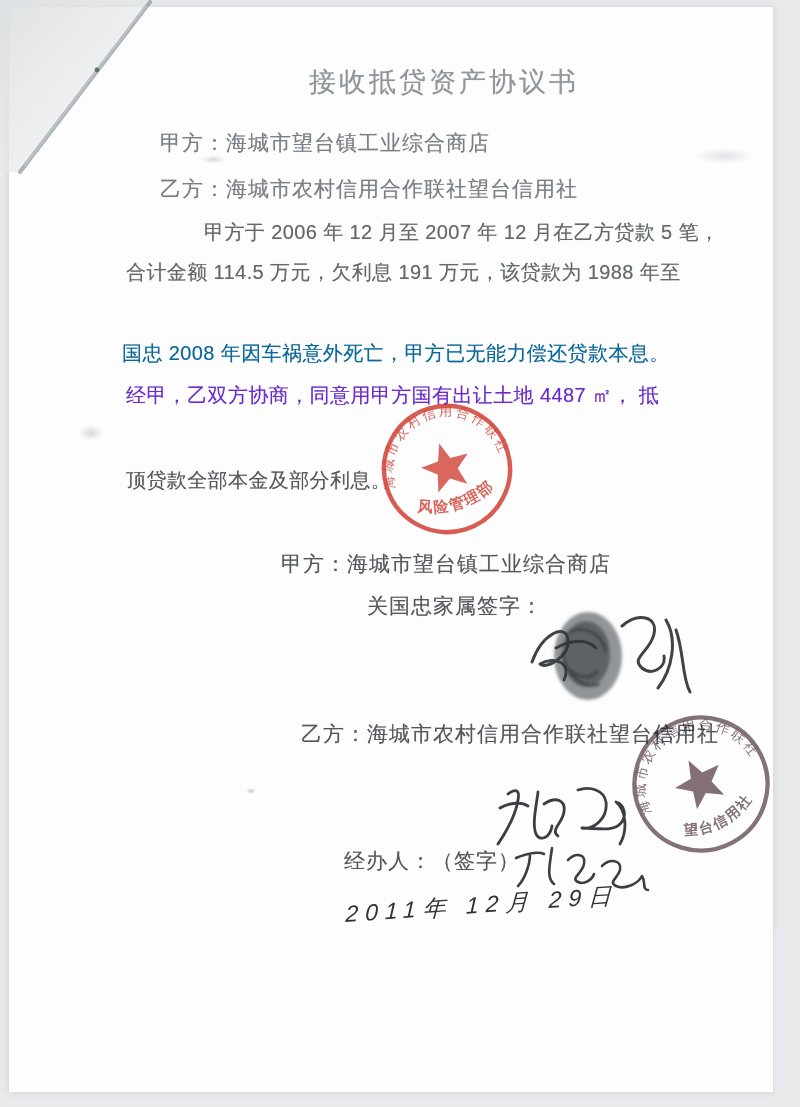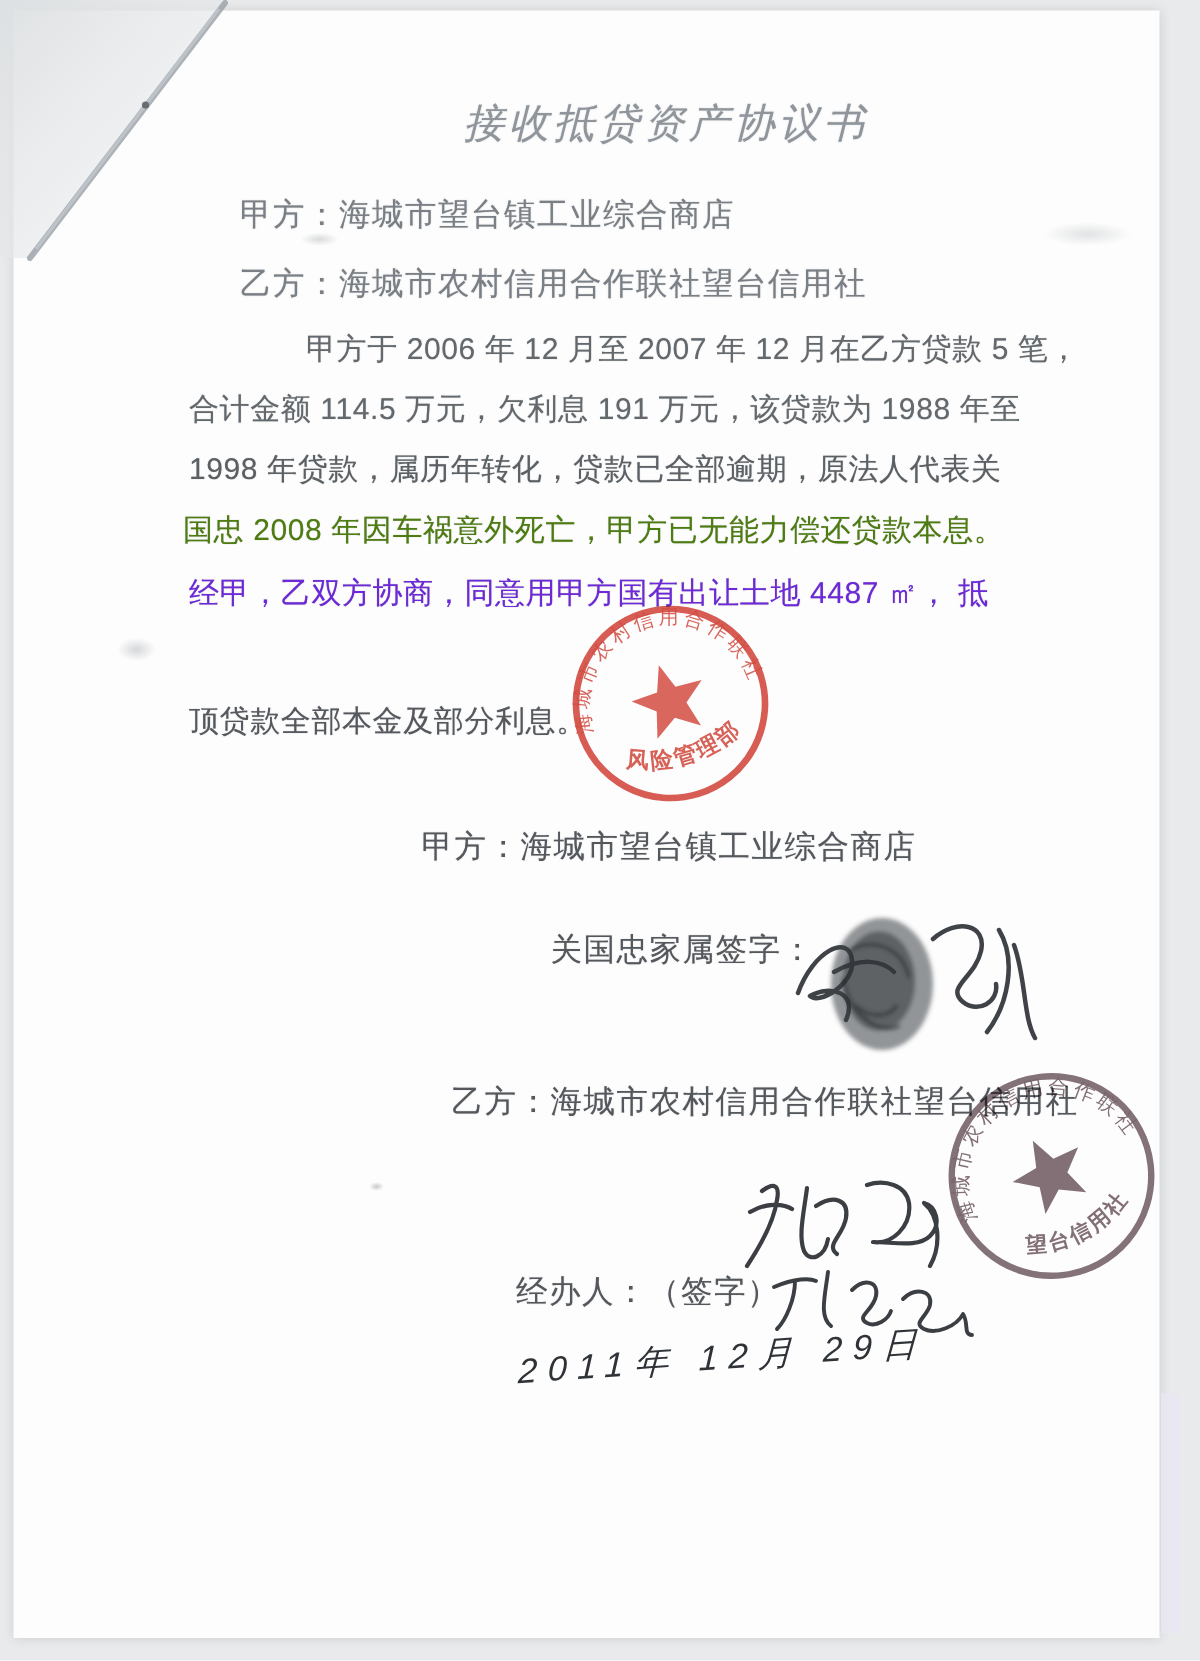--- a/index.html
+++ b/index.html
@@ -23,36 +23,35 @@
   .sm2{left:695px;top:148px;width:60px;height:16px;background:radial-gradient(ellipse,rgba(160,165,170,.30),transparent 70%);}
   .sm3{left:78px;top:425px;width:26px;height:16px;background:radial-gradient(ellipse,rgba(140,145,150,.35),transparent 70%);}
   .sm4{left:246px;top:788px;width:10px;height:6px;background:radial-gradient(ellipse,rgba(120,125,130,.4),transparent 70%);}
 
   
   .txt{position:absolute;z-index:2;white-space:nowrap;}
   .doc-title{
     left:309px;top:64px;font-size:27px;letter-spacing:3px;
     color:#8f959b;text-shadow:0 0 1px rgba(150,156,162,.55);
     font-weight:400;
-    font-style:italic;
   }
   .party-top{font-size:21px;letter-spacing:1px;color:#7a7f85;text-shadow:0 0 .8px rgba(130,135,140,.6);}
   .pa-top{left:160px;top:129px;}
   .pb-top{left:160px;top:175px;}
   .body-line{font-size:20px;letter-spacing:.4px;color:#63686d;text-shadow:0 0 .7px rgba(110,115,120,.55);}
   .bl1{left:204px;top:219px;}
   .bl2{left:126px;top:259px;}
   .bl3{left:126px;top:299px;color:#5b6065;}
-  .bl4{left:122px;top:340px;color:#4d7c0f;}
+  .bl4{left:122px;top:340px;color:#0369a1;}
   .bl5{left:126px;top:382px;color:#6d28d9;}
   .bl6{left:126px;top:422px;color:#55595e;margin-top:45px;}
 
   .sig-text{font-size:21px;letter-spacing:1px;color:#54585d;text-shadow:0 0 .7px rgba(95,100,105,.5);}
   .pa-sign{left:281px;top:550px;}
-  .family-label{left:367px;top:619px;font-family:Liberation Serif, serif;}
+  .family-label{left:367px;top:592px;font-family:Liberation Serif, serif;}
   .pb-sign{left:301px;top:720px;}
   .manager-label{left:344px;top:803px;}
   .handler-label{left:344px;top:847px;font-family:Liberation Mono, monospace;}
 
   .date-hand{
     left:346px;top:899px;font-size:23px;letter-spacing:7px;
     color:#2f3338;transform:rotate(-4deg) skewX(-6deg);
     transform-origin:left top;font-style:italic;z-index:4;
   }
 
@@ -89,21 +88,20 @@
   <div class="smudge sm2"></div>
   <div class="smudge sm3"></div>
   <div class="smudge sm4"></div>
 
   <div class="txt doc-title">接收抵贷资产协议书</div>
   <div class="txt party-top pa-top">甲方：海城市望台镇工业综合商店</div>
   <div class="txt party-top pb-top">乙方：海城市农村信用合作联社望台信用社</div>
 
   <div class="txt body-line bl1">甲方于 2006 年 12 月至 2007 年 12 月在乙方贷款 5 笔，</div>
   <div class="txt body-line bl2">合计金额 114.5 万元，欠利息 191 万元，该贷款为 1988 年至</div>
-  <div class="txt body-line bl3">1998 年贷款，属历年转化，贷款已全部逾期，原法人代表关</div>
   <div class="txt body-line bl4">国忠 2008 年因车祸意外死亡，甲方已无能力偿还贷款本息。</div>
   <div class="txt body-line bl5">经甲，乙双方协商，同意用甲方国有出让土地 4487 ㎡， 抵</div>
   <div class="txt body-line bl6">顶贷款全部本金及部分利息。</div>
 
   <div class="txt sig-text pa-sign">甲方：海城市望台镇工业综合商店</div>
   <div class="txt sig-text family-label">关国忠家属签字：</div>
   <div class="txt sig-text pb-sign">乙方：海城市农村信用合作联社望台信用社</div>
   <div class="txt sig-text handler-label">经办人：（签字）</div>
   <div class="txt date-hand">2011年 12月 29日</div>
 

